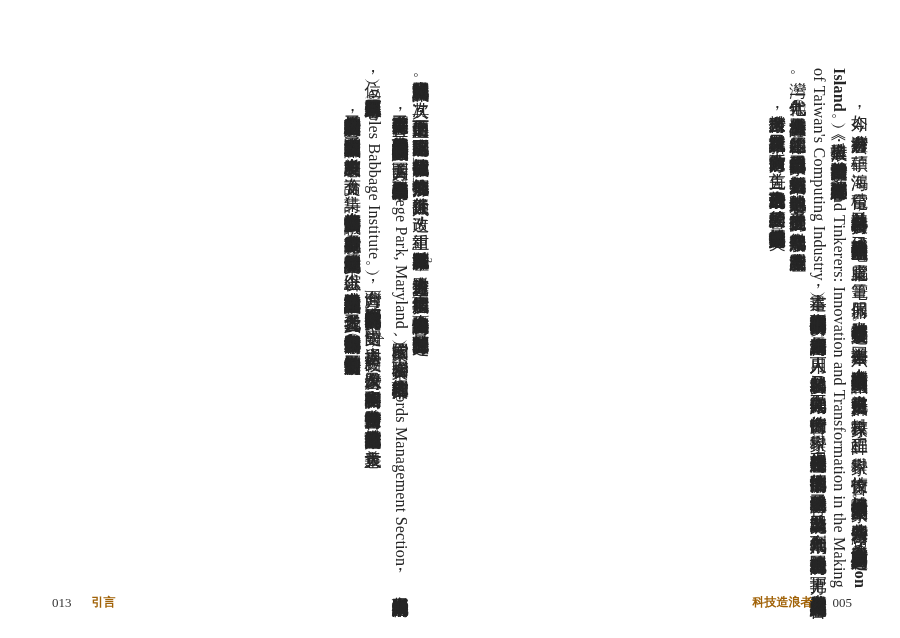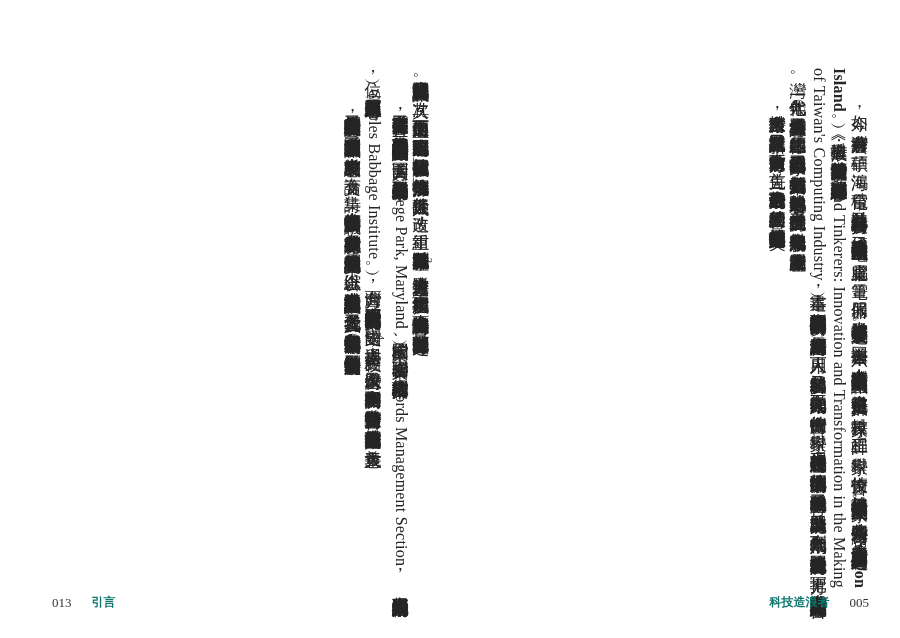--- a/index.html
+++ b/index.html
@@ -31,23 +31,23 @@
     .para.indent { text-indent: 2em; }
     .latin { font-family: "Liberation Serif", "DejaVu Serif", serif; font-size: 16px; }
     .bold { font-weight: bold; }
     .sup { font-size: 9px; vertical-align: super; }
     .footer {
       position: absolute; top: 594px;
       font-size: 13px; color: #333;
       font-family: "Liberation Serif", "DejaVu Serif", serif;
       display: flex; gap: 20px; align-items: center;
     }
-    .footer .title { font-family: "DejaVu Serif", serif; font-size: 12px; font-weight: bold; color: #0f766e; }
+    .footer .title { font-family: "DejaVu Serif", serif; font-size: 12px; font-weight: bold; color: #a16207; }
     .page-left .footer { left: 52px; }
-    .page-right .footer { right: 31px; justify-content: center; }
+    .page-right .footer { right: 48px; justify-content: center; }
   </style>
 </head>
 <body>
 
 <div class="spread">
 
   <div class="page page-left">
     <div class="text-block" id="left-body">
         <p class="para"><span>也從美國公司得到電腦設計的相關資訊。其次，這是自下而上的轉型，這群人死抓著剛開始出現，背後技術卻被「黑箱化」的電腦，接著他們擁抱「外來」技術，然後進行融入、改造、重組，以創新的精神來挑戰電腦產業。</span><span class="sup">3</span><span>這群人透過親身實作，更加理解電腦技術，也讓這方面的知識在全台灣快速普及，並且找出相關製造方法的可行之道。</span></p>
         <p class="para indent"><span>本書蒐羅了太平洋兩岸的聲音，希望更完整的呈現台灣人與曾經參與塑造台灣電腦製造業發展的國際人士觀點。美國方面，檔案主要取自馬里蘭州大學公園市（</span><span class="latin">College Park, Maryland</span><span>）的國家檔案、聯合國檔案、紐約市檔案管理部門（</span><span class="latin">Records Management Section</span><span>，保存聯合國機構與人員資料紀錄的輔助單位），以及明尼蘇達州查爾斯・巴貝奇中心（</span><span class="latin">Charles Babbage Institute</span><span>）。台灣方面，資料則源自中央研究院近代史研究所的外交部檔案、國史館、交通大學</span><span class="sup">4</span><span>校史館，以及台灣大學。本書所取得的相關資料，有助於重建當年台灣技術官僚、科技人才對於電腦產業所提出的遠見與策略，意義重大。</span></p>

